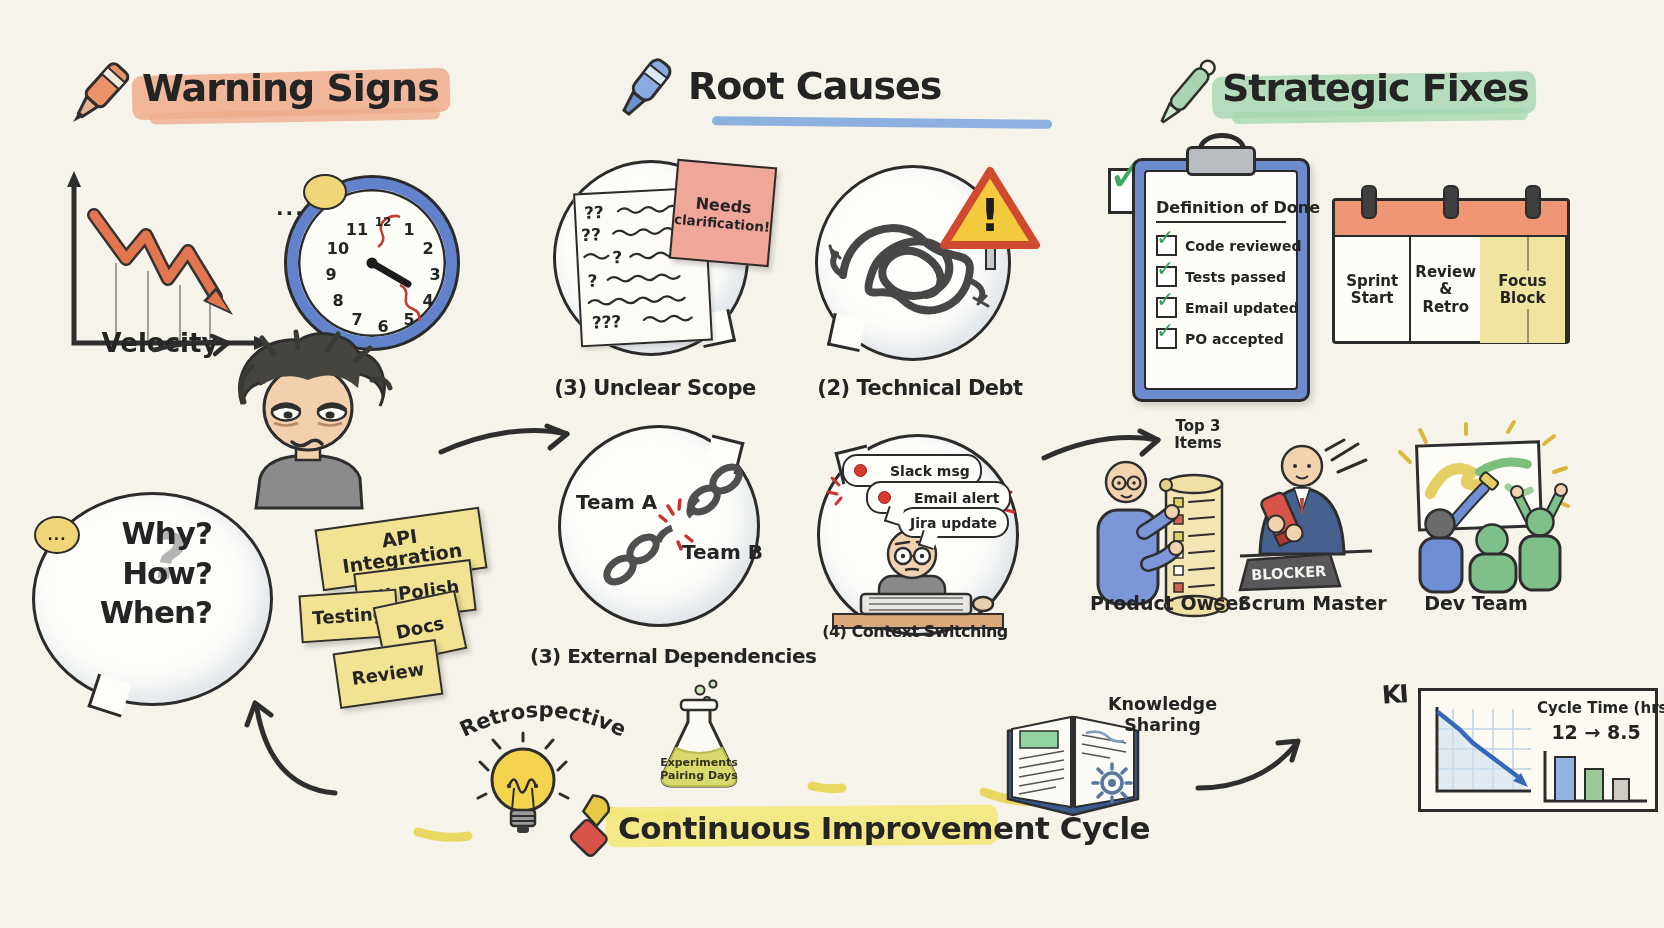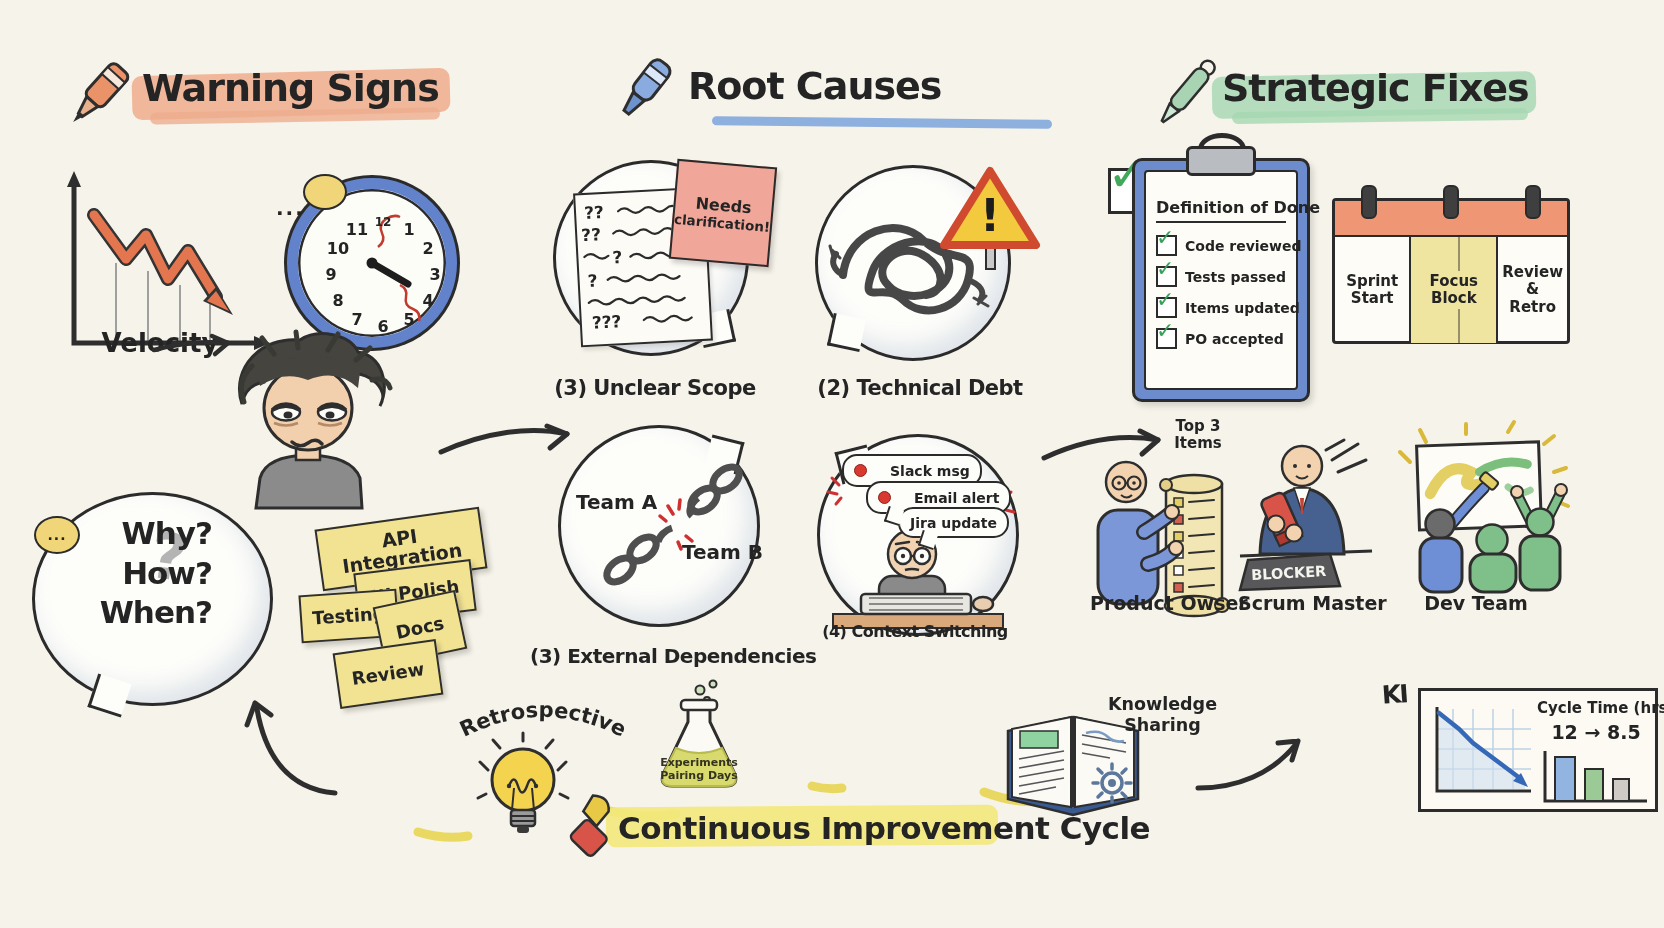--- a/index.html
+++ b/index.html
@@ -308,46 +308,46 @@
         <div style="display:flex;align-items:center;gap:8px;">
           <span class="chk">
               <span>✓</span>
             </span>
           <span class="b" style="font-size:14px;white-space:nowrap;">Tests passed</span>
         </div>
         <div style="display:flex;align-items:center;gap:8px;">
           <span class="chk">
               <span>✓</span>
             </span>
-          <span class="b" style="font-size:14px;white-space:nowrap;">Items updated</span>
+          <span class="b" style="font-size:14px;white-space:nowrap;">Email updated</span>
         </div>
         <div style="display:flex;align-items:center;gap:8px;">
           <span class="chk">
               <span>✓</span>
             </span>
           <span class="b" style="font-size:14px;white-space:nowrap;">PO accepted</span>
         </div>
       </div>
     </div>
   </div>
   <div class="abs" style="left:1198px;top:133px;width:38px;height:22px;border:5px solid #2b2b2b;border-radius:50%;background:transparent;"></div>
   <div class="abs" style="left:1186px;top:146px;width:64px;height:24px;background:#b9bdc1;border:3px solid #2b2b2b;border-radius:6px;"></div>
 
   <div class="abs" style="left:1332px;top:198px;width:238px;height:146px;background:#fdfcf6;border:3px solid #2b2b2b;border-radius:4px;box-sizing:border-box;">
     <div class="abs" style="left:26px;top:-16px;width:12px;height:30px;background:#3f3f3f;border-radius:6px;border:2px solid #2b2b2b;"></div>
     <div class="abs" style="left:108px;top:-16px;width:12px;height:30px;background:#3f3f3f;border-radius:6px;border:2px solid #2b2b2b;"></div>
     <div class="abs" style="left:190px;top:-16px;width:12px;height:30px;background:#3f3f3f;border-radius:6px;border:2px solid #2b2b2b;"></div>
     <div style="height:34px;background:#ef9774;border-bottom:2.5px solid #2b2b2b;"></div>
     <div style="display:flex;height:106px;">
       <div class="b c" style="width:84px;border-right:2.5px solid #2b2b2b;display:flex;align-items:center;justify-content:center;font-size:15px;line-height:1.15;">Sprint Start</div>
+      <div class="b c" style="flex:1;display:flex;align-items:center;justify-content:center;font-size:15px;line-height:1.15;padding:0 4px;">Review &amp; Retro</div>
       <div class="b c" style="width:96px;border-right:2.5px solid #2b2b2b;background:#efe4a0;display:flex;align-items:center;justify-content:center;font-size:15px;line-height:1.15;position:relative;">
         <div class="abs" style="left:47px;top:0;width:1.5px;height:106px;background:#2b2b2b;opacity:.45;"></div>
         <span style="position:relative;background:#efe4a0;padding:2px 0;width:52px;">Focus Block</span>
       </div>
-      <div class="b c" style="flex:1;display:flex;align-items:center;justify-content:center;font-size:15px;line-height:1.15;padding:0 4px;">Review &amp; Retro</div>
     </div>
   </div>
 
   <div class="abs b c" style="left:1158px;top:418px;width:80px;font-size:15px;line-height:1.15;">
     <div>Top 3</div>
       <div>Items</div>
   </div>
   <div class="abs" style="left:1096px;top:452px;">
     <svg width="140" height="168" viewBox="0 0 140 168">
       <rect x="70" y="32" width="56" height="122" fill="#f2e6b4" stroke="#2e2e2e" stroke-width="2.5"></rect>

